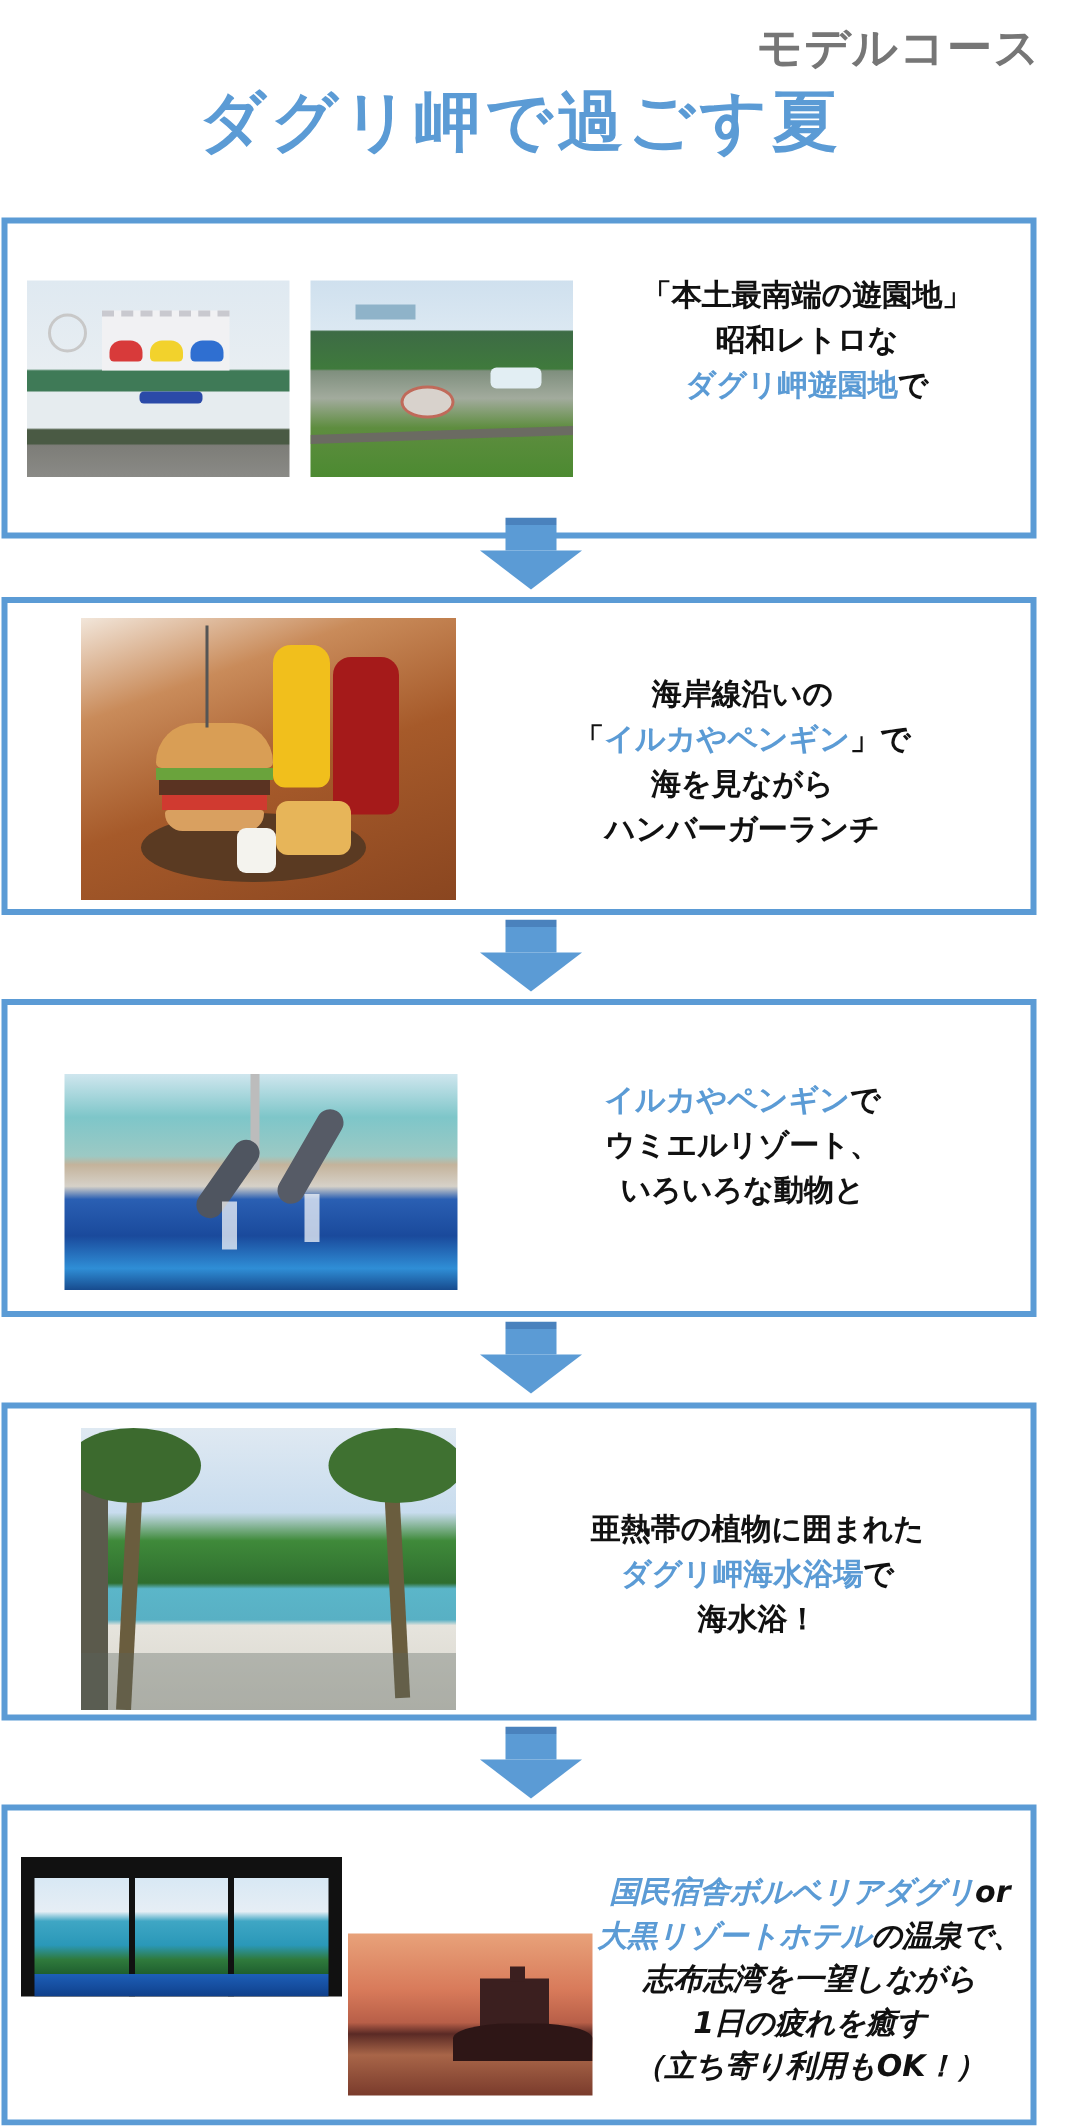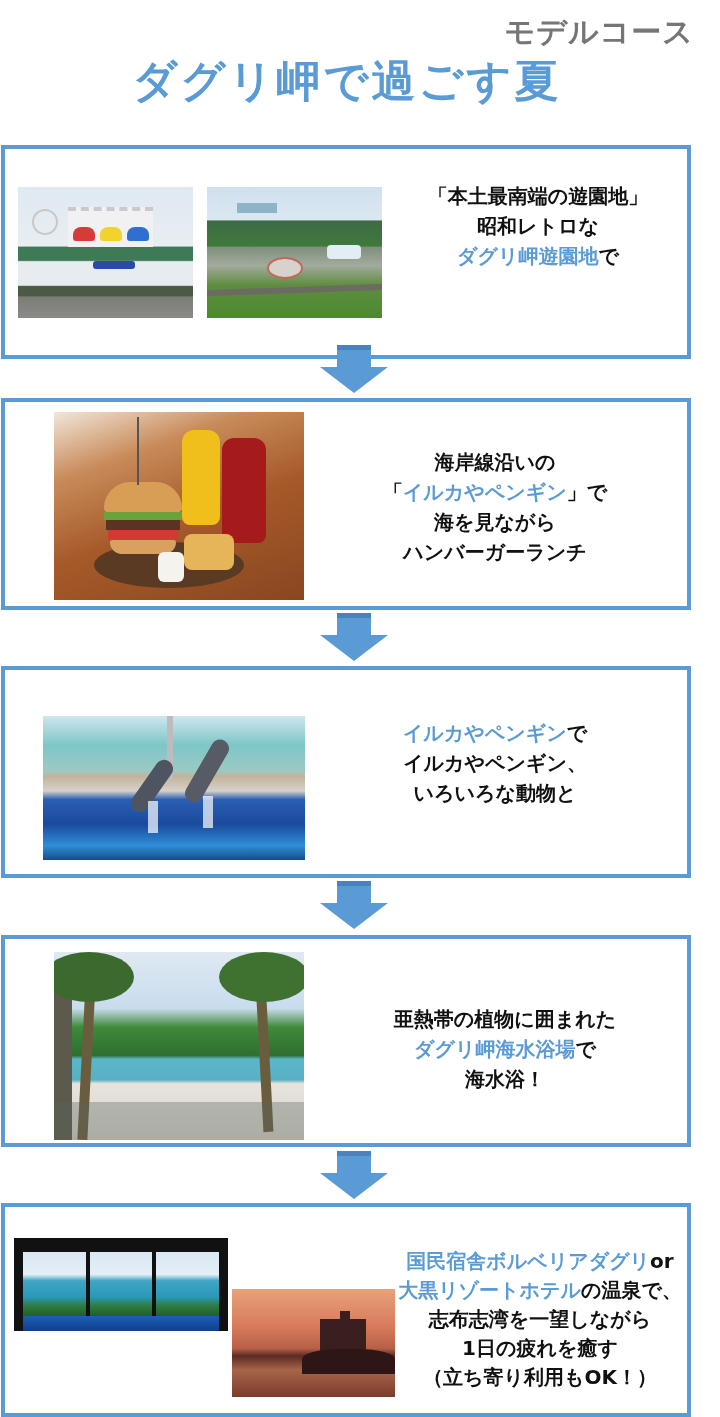--- a/index.html
+++ b/index.html
@@ -86,21 +86,21 @@
 <div class="step" style="top:666px; height:212px;">
   <div class="photo" style="left:38px; top:46px; width:262px; height:144px; background:linear-gradient(#cfe6ee 0%, #7ec6c9 20%, #9cc9c4 38%, #c4b39b 42%, #d6d1c8 52%, #2a5fb3 58%, #1a4a9c 75%, #2f8ed6 90%, #174b8e 100%);">
     <div style="position:absolute;left:124px;top:-36px;width:6px;height:100px;background:#bcbcbc;"></div>
     <div style="position:absolute;left:100px;top:40px;width:18px;height:60px;border-radius:10px;background:#4f5560;transform:rotate(35deg);"></div>
     <div style="position:absolute;left:155px;top:20px;width:18px;height:70px;border-radius:10px;background:#565b66;transform:rotate(30deg);"></div>
     <div style="position:absolute;left:105px;top:85px;width:10px;height:32px;background:rgba(255,255,255,0.7);"></div>
     <div style="position:absolute;left:160px;top:80px;width:10px;height:32px;background:rgba(255,255,255,0.7);"></div>
   </div>
   <div class="step-text" style="left:340px; top:48px; width:300px;">
     <div><span class="hl">イルカやペンギン</span><span>で</span></div>
-    <div><span>イルカやペンギン、</span></div>
+    <div><span>ウミエルリゾート、</span></div>
     <div><span>いろいろな動物と</span></div>
   </div>
 </div>
 
 <svg class="arrow" style="top:881px;" viewBox="0 0 68 50">
   <rect x="17" y="0" width="34" height="5" fill="#4a82bd"></rect>
   <rect x="17" y="5" width="34" height="17" fill="#5b9bd5"></rect>
   <polygon points="0,22 68,22 34,48" fill="#5b9bd5"></polygon>
 </svg>
 
@@ -119,21 +119,21 @@
     <div><span>海水浴！</span></div>
   </div>
 </div>
 
 <svg class="arrow" style="top:1151px;" viewBox="0 0 68 50">
   <rect x="17" y="0" width="34" height="5" fill="#4a82bd"></rect>
   <rect x="17" y="5" width="34" height="17" fill="#5b9bd5"></rect>
   <polygon points="0,22 68,22 34,48" fill="#5b9bd5"></polygon>
 </svg>
 
-<div class="step" style="top:1203px; height:214px;">
+<div class="step" style="top:1203px; height:214px;font-style:italic;">
   <div class="photo" style="left:9px; top:31px; width:214px; height:93px; background:#111;">
     <div style="position:absolute;left:9px;top:14px;width:196px;height:64px;background:linear-gradient(#d8e8f4 0%, #e6eef5 35%, #3fa6c4 45%, #2a98b8 70%, #2f7a3c 85%, #1f5f2f 100%);"></div>
     <div style="position:absolute;left:72px;top:14px;width:4px;height:79px;background:#111;"></div>
     <div style="position:absolute;left:138px;top:14px;width:4px;height:79px;background:#111;"></div>
     <div style="position:absolute;left:9px;top:78px;width:196px;height:15px;background:linear-gradient(#1d5fb8,#0f3f8a);"></div>
   </div>
   <div class="photo" style="left:227px; top:82px; width:163px; height:108px; background:linear-gradient(#e8a27a 0%, #d87a5a 35%, #b85f48 55%, #5a2a25 62%, #a86548 75%, #7a3b2c 100%);">
     <div style="position:absolute;left:88px;top:30px;width:46px;height:36px;background:#3b1f1f;"></div>
     <div style="position:absolute;left:108px;top:22px;width:10px;height:10px;background:#3b1f1f;"></div>
     <div style="position:absolute;left:70px;top:60px;width:93px;height:25px;border-radius:40% 40% 0 0;background:#2e1616;"></div>

